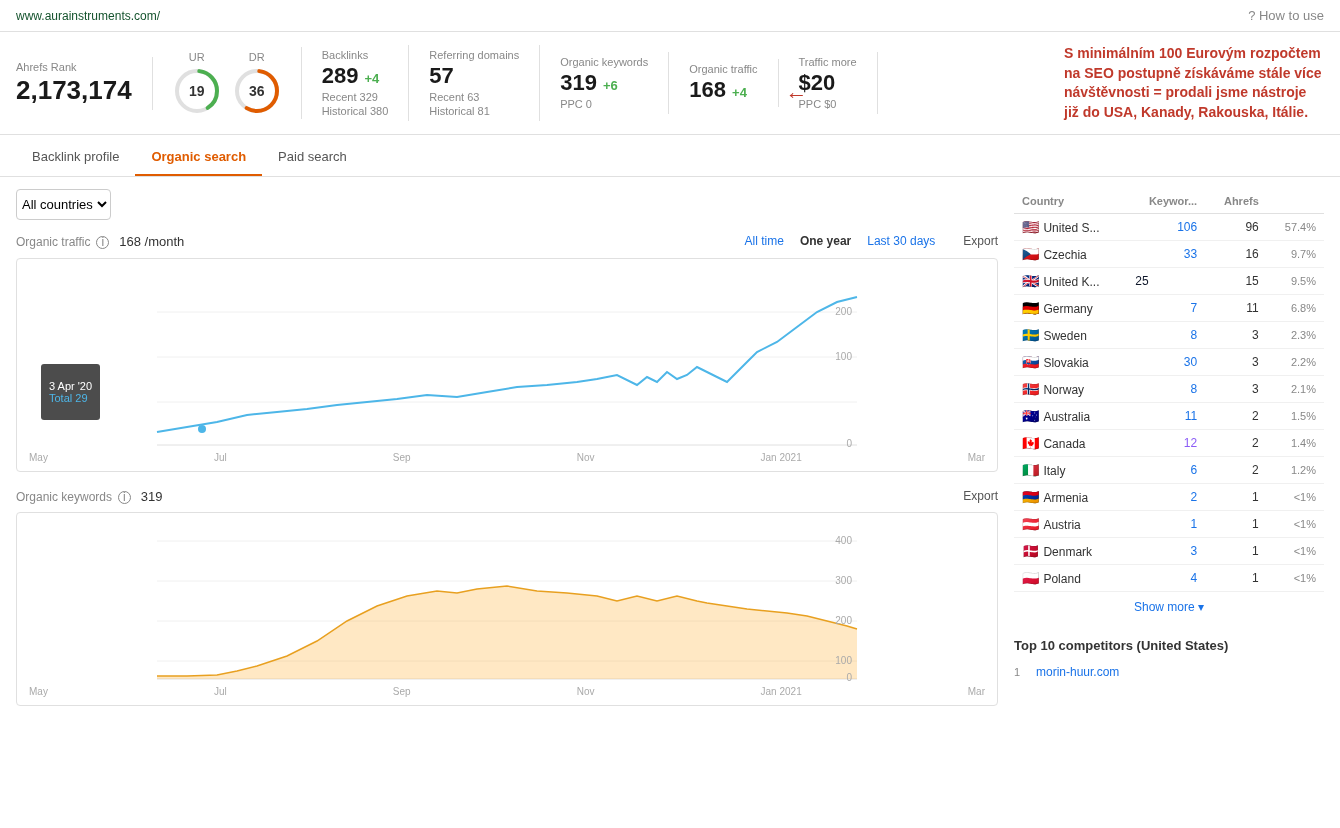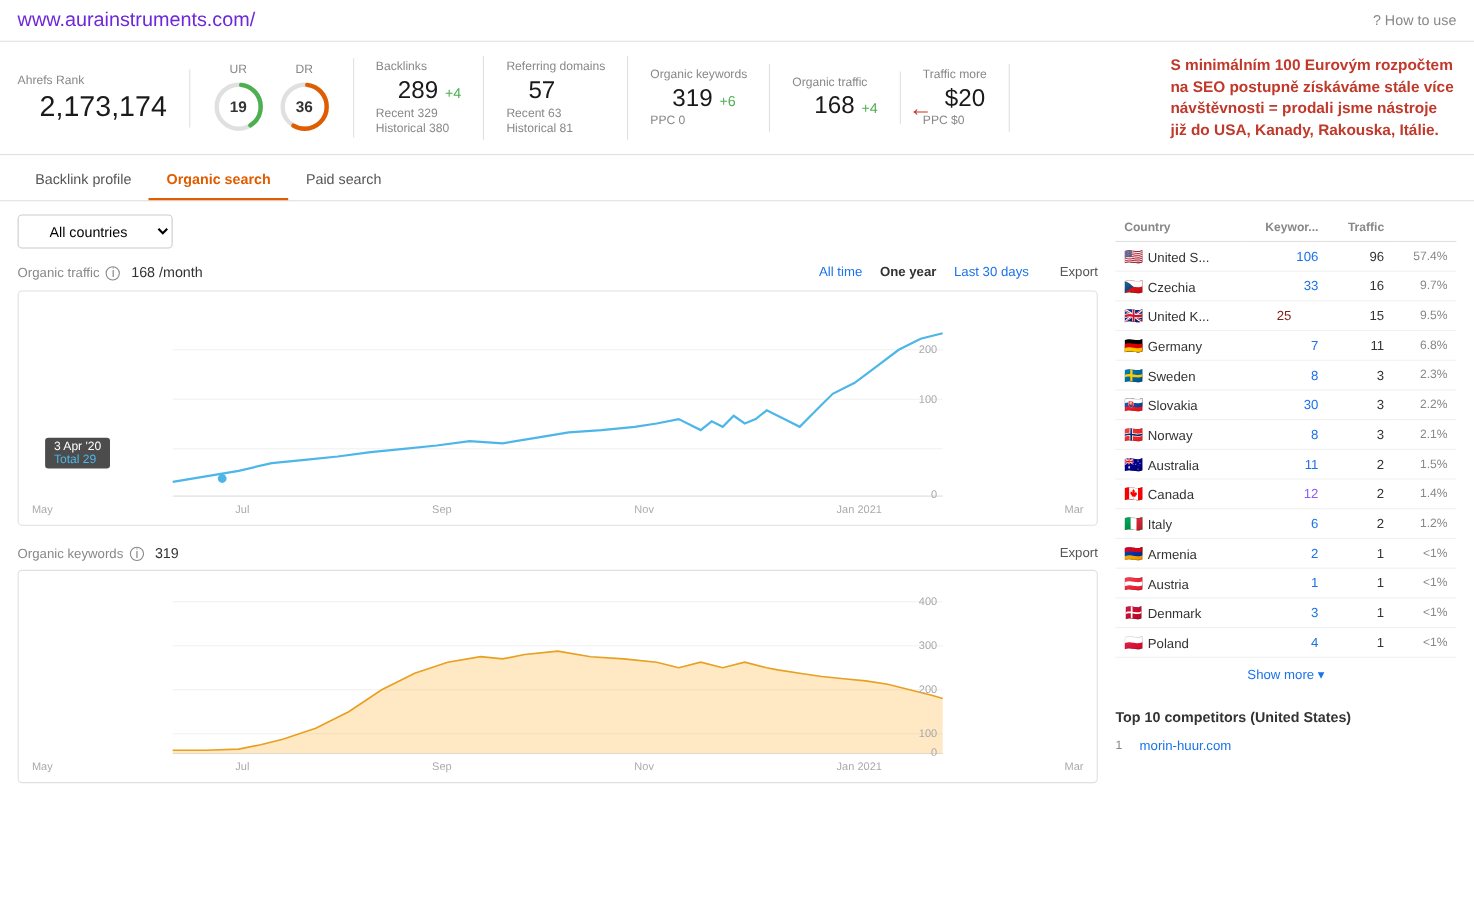--- a/index.html
+++ b/index.html
@@ -1,26 +1,26 @@
 <!DOCTYPE html>
 <html><head>
   <meta charset="utf-8">
   <style>
     * { box-sizing: border-box; margin: 0; padding: 0; }
     body { font-family: Arial, sans-serif; font-size: 13px; background: #fff; color: #333; width: 1340px; min-height: 828px; overflow-x: hidden; }
 
     .top-bar { display: flex; justify-content: space-between; align-items: center; padding: 8px 16px; border-bottom: 1px solid #e0e0e0; background: #fff; }
-    .top-bar a { color: #6d28d9; font-size: 18px; text-decoration: none; }
+    .top-bar a { color: #14532d; font-size: 12px; text-decoration: none; }
     .top-bar .how-to { color: #888; font-size: 13px; }
 
     .metrics-bar { display: flex; align-items: center; padding: 12px 16px; border-bottom: 1px solid #e0e0e0; gap: 0; }
     .metric-block { padding: 4px 20px; border-right: 1px solid #e0e0e0; }
     .metric-block:first-child { padding-left: 0; }
     .metric-label { font-size: 11px; color: #888; margin-bottom: 2px; }
-    .metric-value { font-size: 22px; font-weight: normal; color: #1a1a1a; margin-left: 20px; }
+    .metric-value { font-size: 22px; font-weight: bold; color: #1a1a1a; }
     .metric-value.large { font-size: 26px; }
     .metric-sub { font-size: 11px; color: #888; margin-top: 2px; }
 
     .gauge-block { display: flex; gap: 12px; padding: 4px 20px; border-right: 1px solid #e0e0e0; }
     .gauge-item { text-align: center; }
     .gauge-label { font-size: 11px; color: #888; margin-bottom: 4px; }
     .gauge-circle { position: relative; width: 48px; height: 48px; }
     .gauge-circle svg { width: 48px; height: 48px; }
     .gauge-num { position: absolute; top: 50%; left: 50%; transform: translate(-50%,-50%); font-size: 14px; font-weight: bold; }
 
@@ -30,35 +30,35 @@
     .nav-tabs { display: flex; padding: 0 16px; border-bottom: 1px solid #e0e0e0; margin-top: 4px; }
     .nav-tab { padding: 10px 16px; font-size: 13px; color: #555; cursor: pointer; border-bottom: 2px solid transparent; text-decoration: none; }
     .nav-tab.active { color: #e05c00; border-bottom: 2px solid #e05c00; font-weight: bold; }
 
     .main-content { display: flex; padding: 12px 16px; gap: 16px; }
 
     .left-panel { flex: 1; min-width: 0; }
     .right-panel { width: 310px; flex-shrink: 0; }
 
     .filter-row { display: flex; align-items: center; margin-bottom: 12px; }
-    .country-select { padding: 6px 24px; border: 1px solid #ccc; border-radius: 4px; font-size: 13px; background: #fff; cursor: pointer; }
+    .country-select { padding: 6px 1px; border: 1px solid #ccc; border-radius: 4px; font-size: 13px; background: #fff; cursor: pointer; }
 
     .section-header { display: flex; justify-content: space-between; align-items: center; margin-bottom: 8px; }
     .section-title { font-size: 14px; font-weight: bold; color: #333; }
     .section-title span { font-weight: normal; color: #888; font-size: 12px; }
     .time-filters { display: flex; gap: 8px; align-items: center; }
     .time-btn { background: none; border: none; font-size: 12px; color: #1a73e8; cursor: pointer; padding: 2px 4px; }
     .time-btn.active { color: #333; font-weight: bold; }
     .export-btn { font-size: 12px; color: #555; background: none; border: none; cursor: pointer; margin-left: 16px; }
 
     .chart-container { border: 1px solid #e0e0e0; border-radius: 4px; padding: 8px; margin-bottom: 4px; position: relative; background: #fff; }
     .chart-x-labels { display: flex; justify-content: space-between; padding: 0 4px; margin-top: 2px; }
     .chart-x-labels span { font-size: 10px; color: #aaa; }
 
-    .tooltip-box { position: absolute; left: 10px; bottom: 20px; background: rgba(0,0,0,0.7); color: #fff; padding: 2px 8px; border-radius: 3px; font-size: 11px; }
+    .tooltip-box { position: absolute; left: 10px; bottom: 20px; background: rgba(0,0,0,0.7); color: #fff; padding: 16px 8px; border-radius: 3px; font-size: 11px; }
 
     .kw-section { margin-top: 16px; }
 
     
     .country-table { width: 100%; border-collapse: collapse; font-size: 12px; }
     .country-table th { text-align: left; padding: 6px 8px; font-size: 11px; color: #888; border-bottom: 1px solid #e0e0e0; }
     .country-table td { padding: 5px 8px; border-bottom: 1px solid #f0f0f0; }
     .country-table tr.selected td { background: #1a73e8; color: #fff; }
     .country-table tr.selected td a, .country-table tr.selected td { color: #fff; }
     .kw-num { color: #1a73e8; text-align: right; }
@@ -263,40 +263,40 @@
     </div>
 
   </div>
 
   <div class="right-panel">
     <table class="country-table">
       <thead>
         <tr>
           <th>Country</th>
           <th style="text-align:right;">Keywor...</th>
-          <th style="text-align:right;">Traffic</th>
+          <th style="text-align:right;">Ahrefs</th>
           <th></th>
         </tr>
       </thead>
       <tbody id="country-table-body">
           <tr>
     <td><span class="flag">🇺🇸</span>United S...</td>
     <td class="kw-num" style="text-align:right;color:#1a73e8;">106</td>
     <td class="traffic-num" style="text-align:right;">96</td>
     <td class="pct" style="color:#888;font-size:11px;">57.4%</td>
   </tr>
           <tr>
     <td><span class="flag">🇨🇿</span>Czechia</td>
     <td class="kw-num" style="text-align:right;color:#1a73e8;">33</td>
     <td class="traffic-num" style="text-align:right;">16</td>
     <td class="pct" style="color:#888;font-size:11px;">9.7%</td>
   </tr>
           <tr>
     <td><span class="flag">🇬🇧</span>United K...</td>
-    <td class="kw-num" style="text-align:center;color:#7f1d1d;">25</td>
+    <td class="kw-num" style="text-align:left;color:#0f172a;">25</td>
     <td class="traffic-num" style="text-align:right;">15</td>
     <td class="pct" style="color:#888;font-size:11px;">9.5%</td>
   </tr>
           <tr>
     <td><span class="flag">🇩🇪</span>Germany</td>
     <td class="kw-num" style="text-align:right;color:#1a73e8;">7</td>
     <td class="traffic-num" style="text-align:right;">11</td>
     <td class="pct" style="color:#888;font-size:11px;">6.8%</td>
   </tr>
           <tr>

